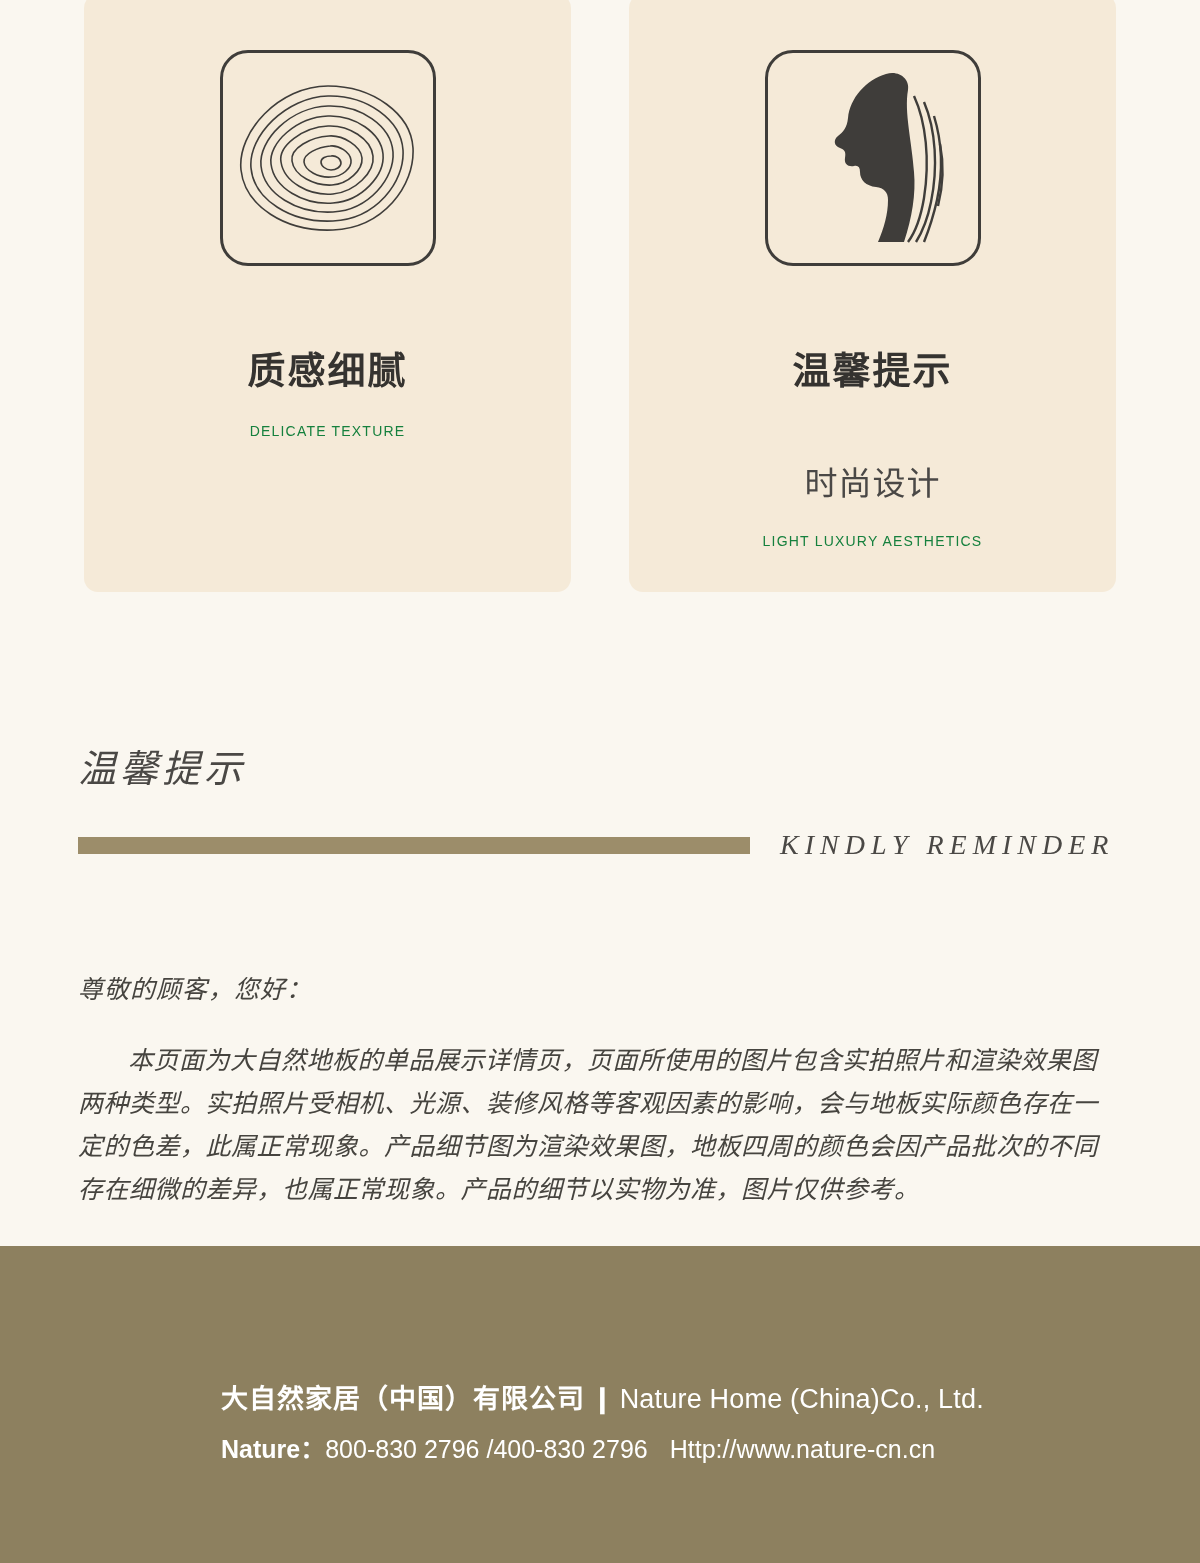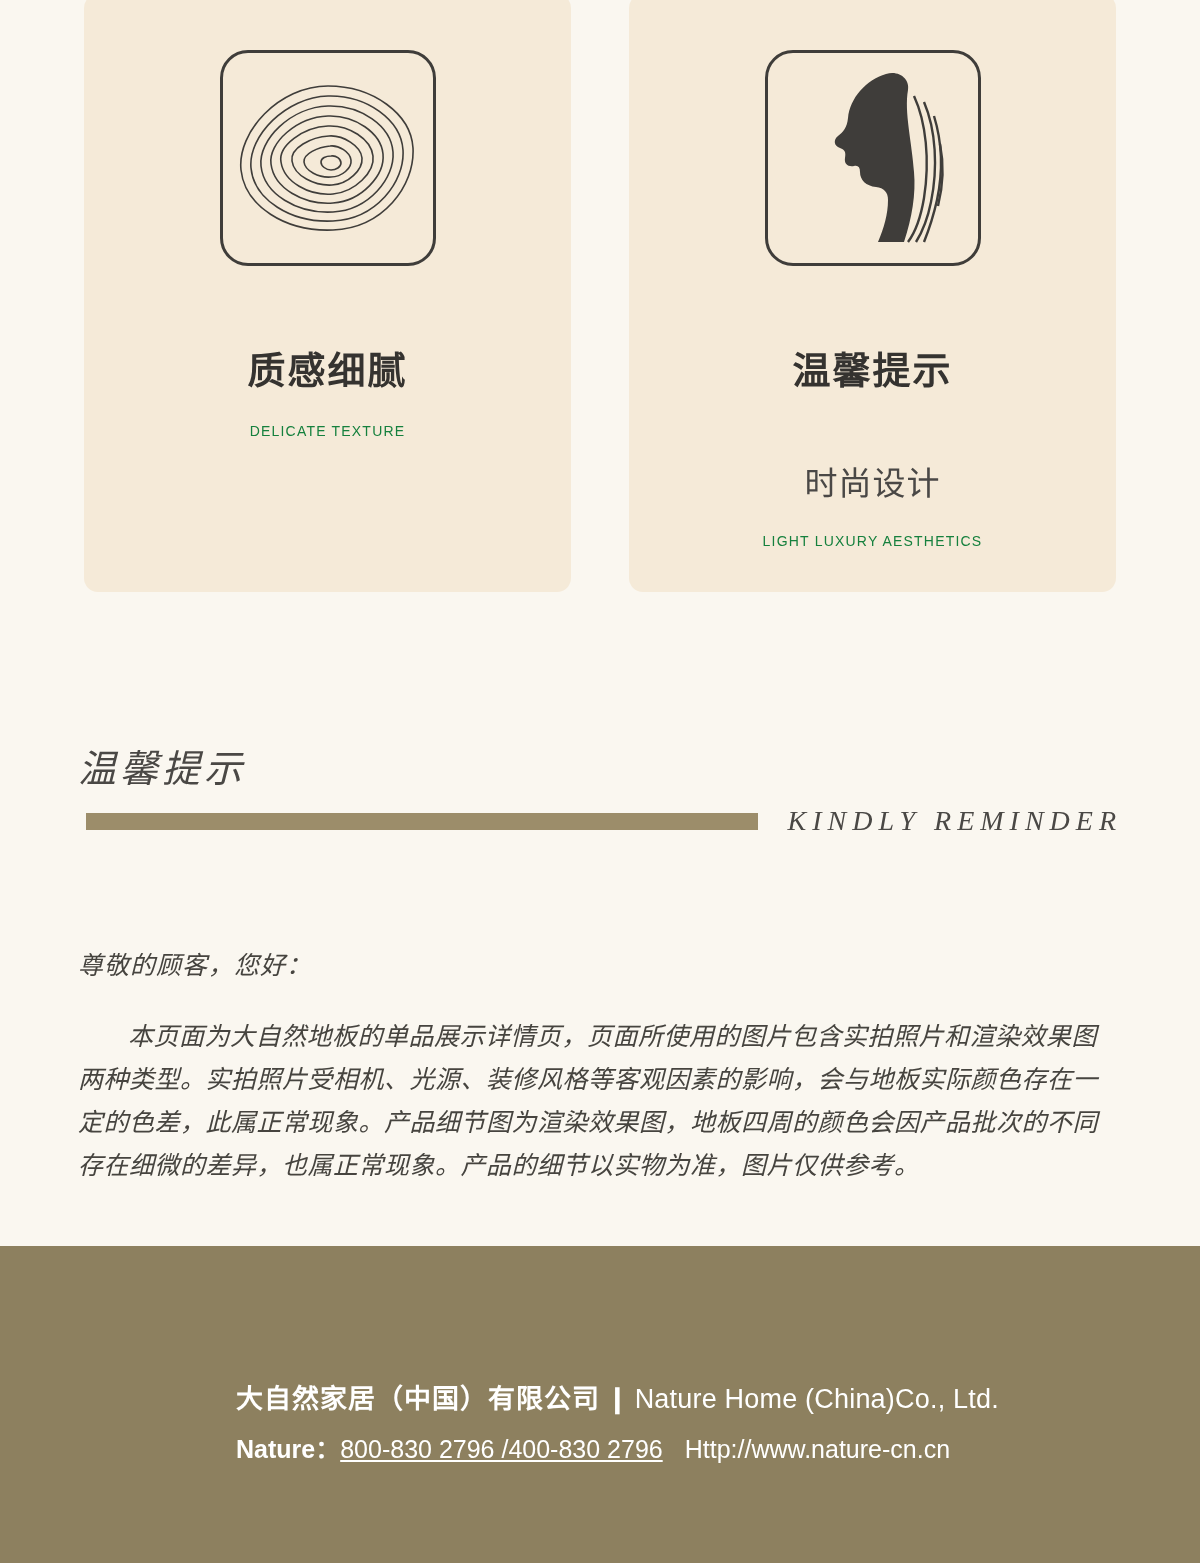--- a/index.html
+++ b/index.html
@@ -75,22 +75,21 @@
     font-style: italic;
   }
   .reminder-title {
     font-size: 38px;
     color: #4a4845;
     letter-spacing: 4px;
   }
   .reminder-bar-row {
     display: flex;
     align-items: center;
-    margin-top: 12px;
-    justify-content: flex-end;
+    margin-top: 36px;
   }
   .reminder-bar {
     height: 17px;
     background: #9c8d6a;
     width: 672px;
   }
   .reminder-en {
     font-family: "Liberation Serif", "DejaVu Serif", serif;
     font-size: 28px;
     letter-spacing: 6px;
@@ -120,21 +119,21 @@
     left: 0;
     bottom: 0;
     width: 1200px;
     height: 317px;
     background: #8d805f;
     color: #ffffff;
     box-sizing: border-box;
   }
   .footer-inner {
     position: absolute;
-    left: 236px;
+    left: 221px;
     bottom: 98px;
   }
   .footer-line1 {
     font-size: 27px;
     white-space: nowrap;
     line-height: 1.25;
   }
   .footer-line1 .cn {
     font-weight: bold;
     letter-spacing: 1px;
@@ -150,21 +149,20 @@
   .footer-line2 {
     font-size: 25px;
     margin-top: 12px;
     white-space: nowrap;
   }
   .footer-line2 .hotline-label {
     font-weight: bold;
   }
   .footer-line2 .phones {
     font-weight: normal;
-    text-decoration: underline;
   }
   .footer-line2 .url {
     margin-left: 22px;
     font-weight: normal;
   }
 </style>
 </head>
 <body>
 
 <section class="features">

